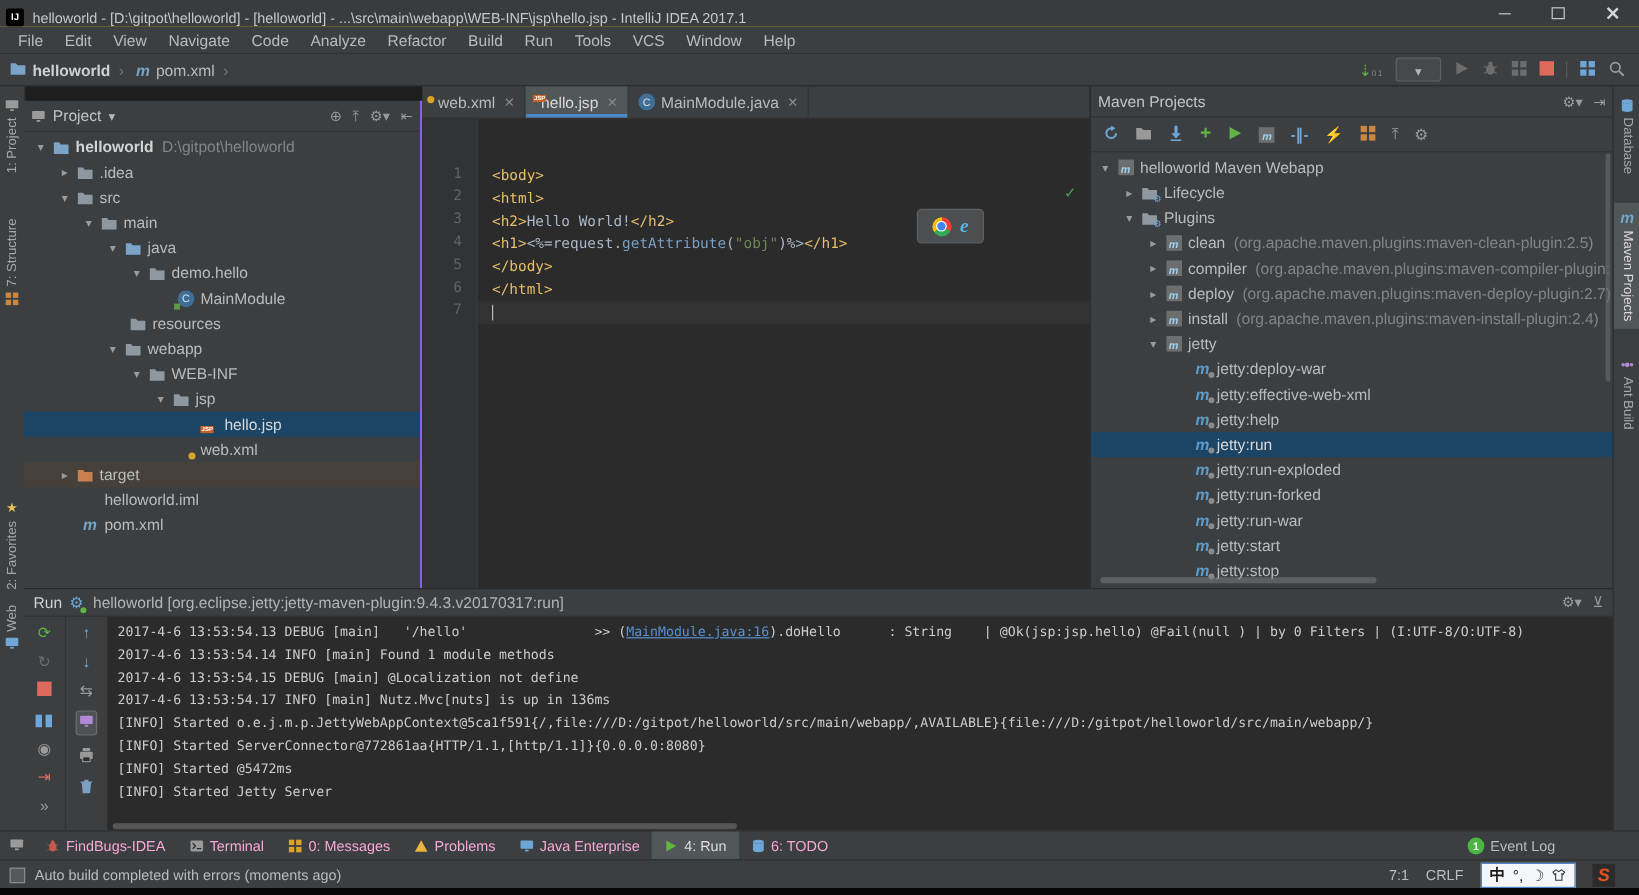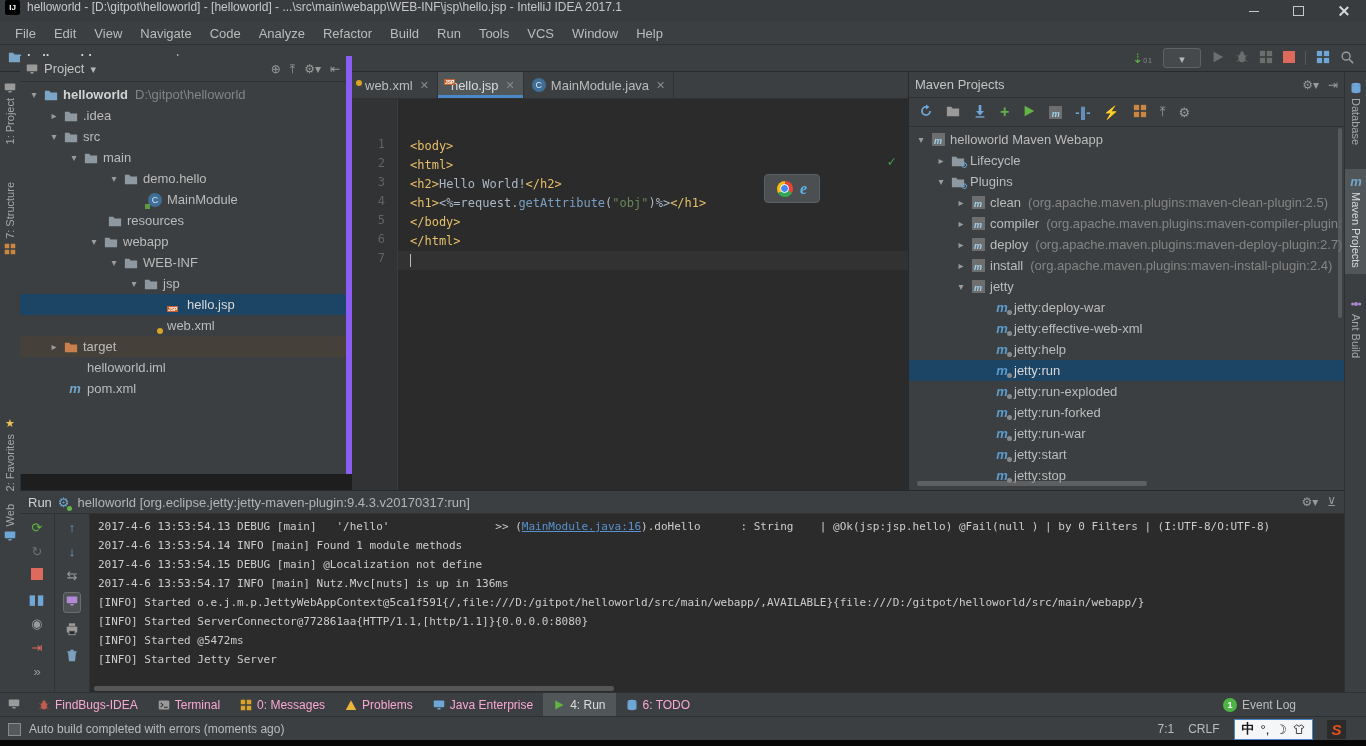--- a/index.html
+++ b/index.html
@@ -5,21 +5,21 @@
   html,body{margin:0;padding:0;background:#1e1e1e}
   body{width:1366px;height:746px;position:relative;overflow:hidden;
        font-family:"Liberation Sans",sans-serif;color:#bbbbbb;font-size:13px;
        -webkit-font-smoothing:antialiased}
   .abs{position:absolute}
   svg.sg{width:14px;height:14px;fill:currentColor;stroke:none;flex:none}
   svg.sg12{width:12px;height:12px;fill:currentColor;flex:none}
 
   
   .titlebar{left:0;top:0;width:1366px;height:22px;background:#393c3e;border-bottom:6px solid #eab308;
-            display:flex;align-items:flex-start;color:#c7c7c7;font-size:12px}
+            display:flex;align-items:flex-end;color:#c7c7c7;font-size:12px}
   .ij-logo{width:15px;height:15px;background:#000;color:#fff;font-size:8px;font-weight:bold;
            display:flex;align-items:center;justify-content:center;margin:0 7px 0 5px;border-radius:2px}
   .wincontrols{margin-left:auto;display:flex}
   .winbtn{width:45px;height:22px;display:flex;align-items:center;justify-content:center}
   .glyph-min{width:10px;height:1px;background:#c7c7c7}
   .glyph-max{width:9px;height:8px;border:1px solid #c7c7c7}
   .glyph-close{position:relative;width:10px;height:10px}
   .glyph-close::before,.glyph-close::after{content:"";position:absolute;left:4px;top:-1px;width:1.5px;height:12px;background:#d7d7d7}
   .glyph-close::before{transform:rotate(45deg)}.glyph-close::after{transform:rotate(-45deg)}
 
@@ -39,21 +39,21 @@
 
   
   .leftbar{left:0;top:72px;width:20px;height:620px;background:#3c3f41;border-right:1px solid #2f3234}
   .rightbar{left:1344px;top:72px;width:22px;height:620px;background:#3c3f41;border-left:1px solid #2f3234}
   .vbtn{display:flex;flex-direction:column;align-items:center;gap:4px;padding:6px 0;color:#a7a7a7;font-size:11px}
   .vtext-up{writing-mode:vertical-rl;transform:rotate(180deg)}
   .vtext-down{writing-mode:vertical-rl}
   .vbtn.active{background:#515658;color:#dadada}
 
   
-  .project{left:20px;top:56px;width:332px;height:418px;background:#3c3f41;border-right:6px solid #8b5cf6;box-sizing:border-box}
+  .project{left:20px;top:84px;width:332px;height:418px;background:#3c3f41;border-right:2px solid #8b5cf6;box-sizing:border-box}
   .panel-head{height:25px;display:flex;align-items:center;padding:0 6px;border-bottom:1px solid #323232;color:#c3c3c3}
   .panel-head .spacer{flex:1}
   .phead-ic{color:#9a9a9a;margin-left:9px;font-size:12px}
   .tree{padding-top:2px;font-size:13px;overflow:hidden;height:390px}
   .trow{height:21px;display:flex;align-items:center;white-space:nowrap;color:#bbbbbb}
   .trow .arr{width:16px;text-align:center;color:#9b9b9b;font-size:10px;flex:none}
   .arr.o::before{content:"▾"}
   .arr.c::before{content:"▸"}
   .trow .ic{width:18px;display:flex;justify-content:center;position:relative;flex:none}
   .trow .lbl{margin-left:3px}
@@ -352,20 +352,29 @@
     </div>
     <div class="trow" style="padding-left:46px">
       <span class="arr o"></span>
       <span class="ic">
           <svg class="sg f-gray">
             <use href="#s-folder"></use>
           </svg>
         </span>
       <span class="lbl">main</span>
     </div>
+    <div class="trow" style="padding-left:66px">
+      <span class="arr o"></span>
+      <span class="ic">
+          <svg class="sg f-blue">
+            <use href="#s-folder"></use>
+          </svg>
+        </span>
+      <span class="lbl">java</span>
+    </div>
     <div class="trow" style="padding-left:86px">
       <span class="arr o"></span>
       <span class="ic">
           <svg class="sg f-gray">
             <use href="#s-folder"></use>
           </svg>
         </span>
       <span class="lbl">demo.hello</span>
     </div>
     <div class="trow" style="padding-left:126px">

